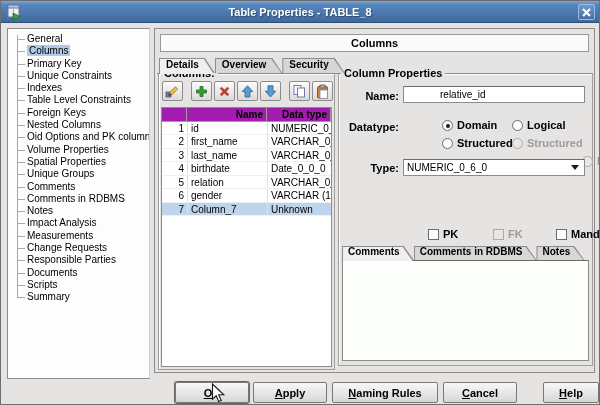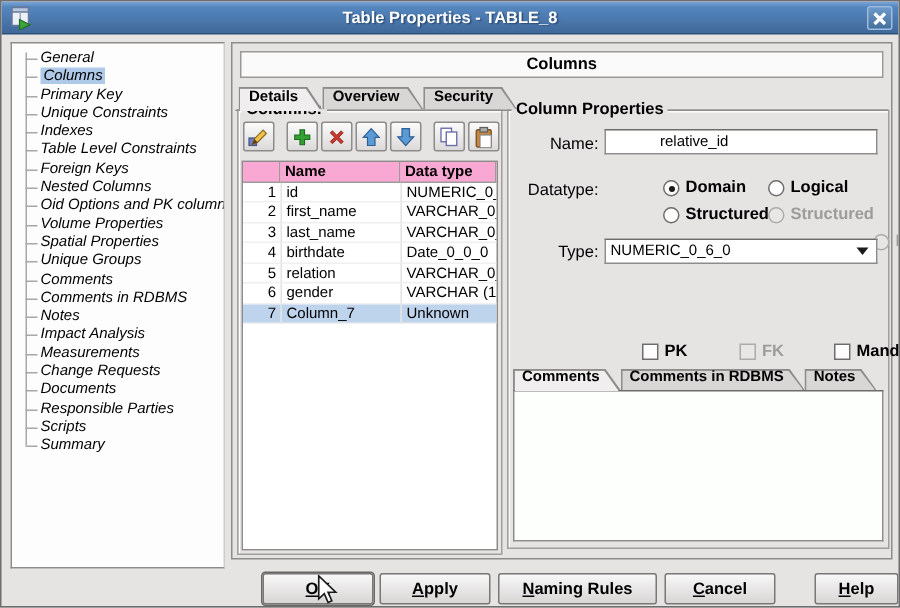--- a/index.html
+++ b/index.html
@@ -11,21 +11,21 @@
     background:linear-gradient(#7DA6D8 0%,#5486BE 18%,#4A77AC 60%,#40689A 100%);
     border-bottom:1px solid #2E4F79;display:flex;align-items:center;}
   .title-text{position:absolute;left:0;right:0;text-align:center;color:#FFF;font-size:11px;font-weight:bold;text-shadow:1px 1px 1px #2A4A70;}
   .title-icon{position:absolute;left:5px;top:3px;width:16px;height:16px;}
   .close-btn{position:absolute;right:4px;top:3px;width:17px;height:16px;border:1px solid #9DBCE0;border-radius:2px;
     background:linear-gradient(#6D9ACB,#466F9D);display:flex;align-items:center;justify-content:center;}
 
   
   .sidebar{position:absolute;left:6px;top:27px;width:143px;height:351px;background:#FDFDFD;
     border:1px solid #8E8B8B;border-right-color:#CFCCCC;overflow:hidden;}
-  .tree{position:relative;margin:4px 0 4px 4px;padding:0;list-style:none;font-style:italic;}
+  .tree{position:relative;margin:4px 0 4px 4px;padding:0;list-style:none;}
   .tree::before{content:"";position:absolute;left:5px;top:2px;height:calc(100% - 9px);width:1px;background:#A8A8A8;}
   .tree li{position:relative;padding-left:15px;height:12.3px;line-height:12.3px;font-size:10px;white-space:nowrap;color:#000;}
   .tree li::before{content:"";position:absolute;left:5px;top:6px;width:8px;height:1px;background:#A8A8A8;}
   .tree li .sel{background:#AFC9E8;padding:0 2px;}
 
   
   .main{position:absolute;left:153px;top:27px;width:441px;height:345px;background:#E6E3E3;border:1px solid #8E8B8B;}
   .header-box{position:absolute;left:5px;top:5px;right:5px;height:18px;background:#FAFAFA;border:1px solid #9A9797;
     display:flex;align-items:center;justify-content:center;font-size:11px;font-weight:bold;}
 
@@ -47,29 +47,29 @@
 
   
   .toolbar{position:absolute;left:3px;top:7px;display:flex;gap:2px;}
   .tbtn{width:21px;height:20px;border:1px solid #8E8B8B;border-radius:2px;background:linear-gradient(#FBFBFB,#DCD9D9);
     display:flex;align-items:center;justify-content:center;padding:0;}
   .tbtn.gapL{margin-left:6px;}
 
   
   .ctable{position:absolute;left:2px;top:33px;right:2px;bottom:2px;border:1px solid #8E8B8B;background:#FFF;overflow:hidden;}
   .trow,.thead{display:grid;grid-template-columns:25px 80px 1fr;}
-  .thead .tc{background:#f9a8d4;border-right:1px solid #9E9B9B;border-bottom:1px solid #9E9B9B;text-align:left;font-weight:bold;}
+  .thead .tc{background:#a21caf;border-right:1px solid #9E9B9B;border-bottom:1px solid #9E9B9B;text-align:right;font-weight:bold;}
   .tc{height:13.5px;line-height:13.5px;font-size:10px;padding:0 3px;white-space:nowrap;overflow:hidden;}
   .trow .tc{border-bottom:1px solid #F0F0F0;}
   .trow .tc+ .tc{border-left:1px solid #E2E2E2;}
   .tc.num{text-align:right;}
   .trow.selected .tc{background:#BED3EC;}
 
   
-  .plabel{position:absolute;font-size:11px;font-weight:normal;white-space:nowrap;}
+  .plabel{position:absolute;font-size:11px;font-weight:bold;white-space:nowrap;}
   .right{text-align:right;}
   .tfield{position:absolute;height:17px;background:#FFF;border:1px solid #8E8B8B;border-top-color:#6E6B6B;
     font-size:10px;padding:0 3px;color:#000;}
   input.tfield{outline:none;padding-left:36px;}
   .combo{display:flex;align-items:center;}
   .combo .cval{flex:1;font-size:10px;white-space:nowrap;overflow:hidden;}
   .combo .carrow{width:0;height:0;border-left:4px solid transparent;border-right:4px solid transparent;border-top:5px solid #1A1A1A;margin-right:2px;}
 
   .radio-item,.cb-item{position:absolute;display:flex;align-items:center;gap:4px;font-size:11px;font-weight:bold;padding-left:39px;}
   .radio{width:11px;height:11px;border-radius:50%;background:#FDFDFD;border:1px solid #6E6B6B;position:relative;flex:none;}
@@ -125,22 +125,22 @@
       <li><span>Oid Options and PK columns</span></li>
       <li><span>Volume Properties</span></li>
       <li><span>Spatial Properties</span></li>
       <li><span>Unique Groups</span></li>
       <li><span>Comments</span></li>
       <li><span>Comments in RDBMS</span></li>
       <li><span>Notes</span></li>
       <li><span>Impact Analysis</span></li>
       <li><span>Measurements</span></li>
       <li><span>Change Requests</span></li>
+      <li><span>Responsible Parties</span></li>
       <li><span>Documents</span></li>
-      <li><span>Responsible Parties</span></li>
       <li><span>Scripts</span></li>
       <li><span>Summary</span></li>
     </ul>
   </div>
 
   <div class="main">
     <div class="header-box">Columns</div>
 
     <div class="tabs main-tabs">
       <div class="tab selected"><span class="lbl">Details</span></div>

